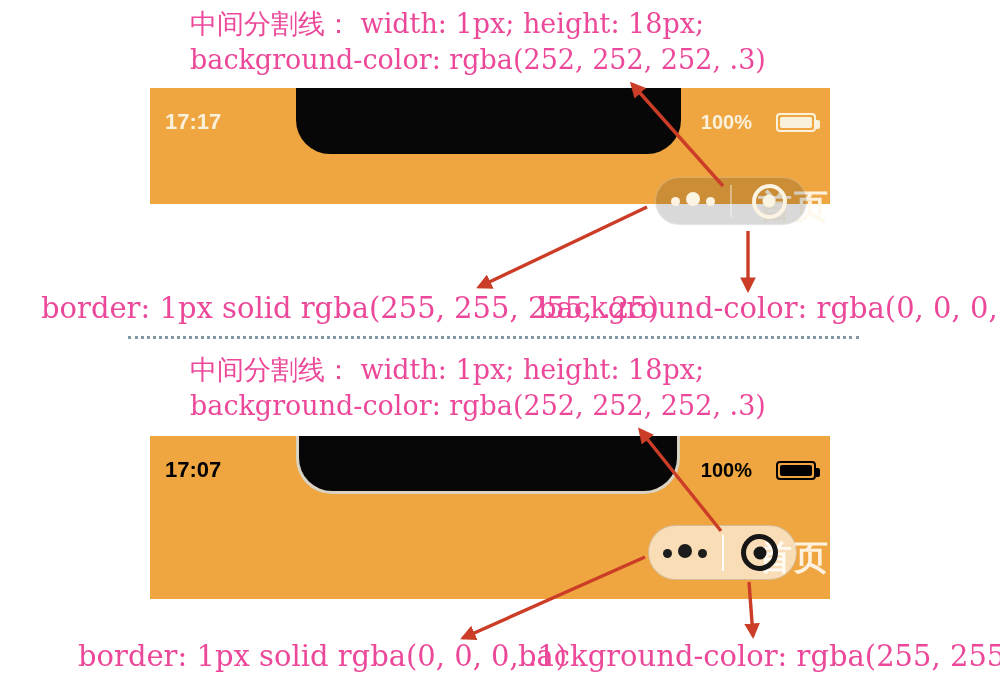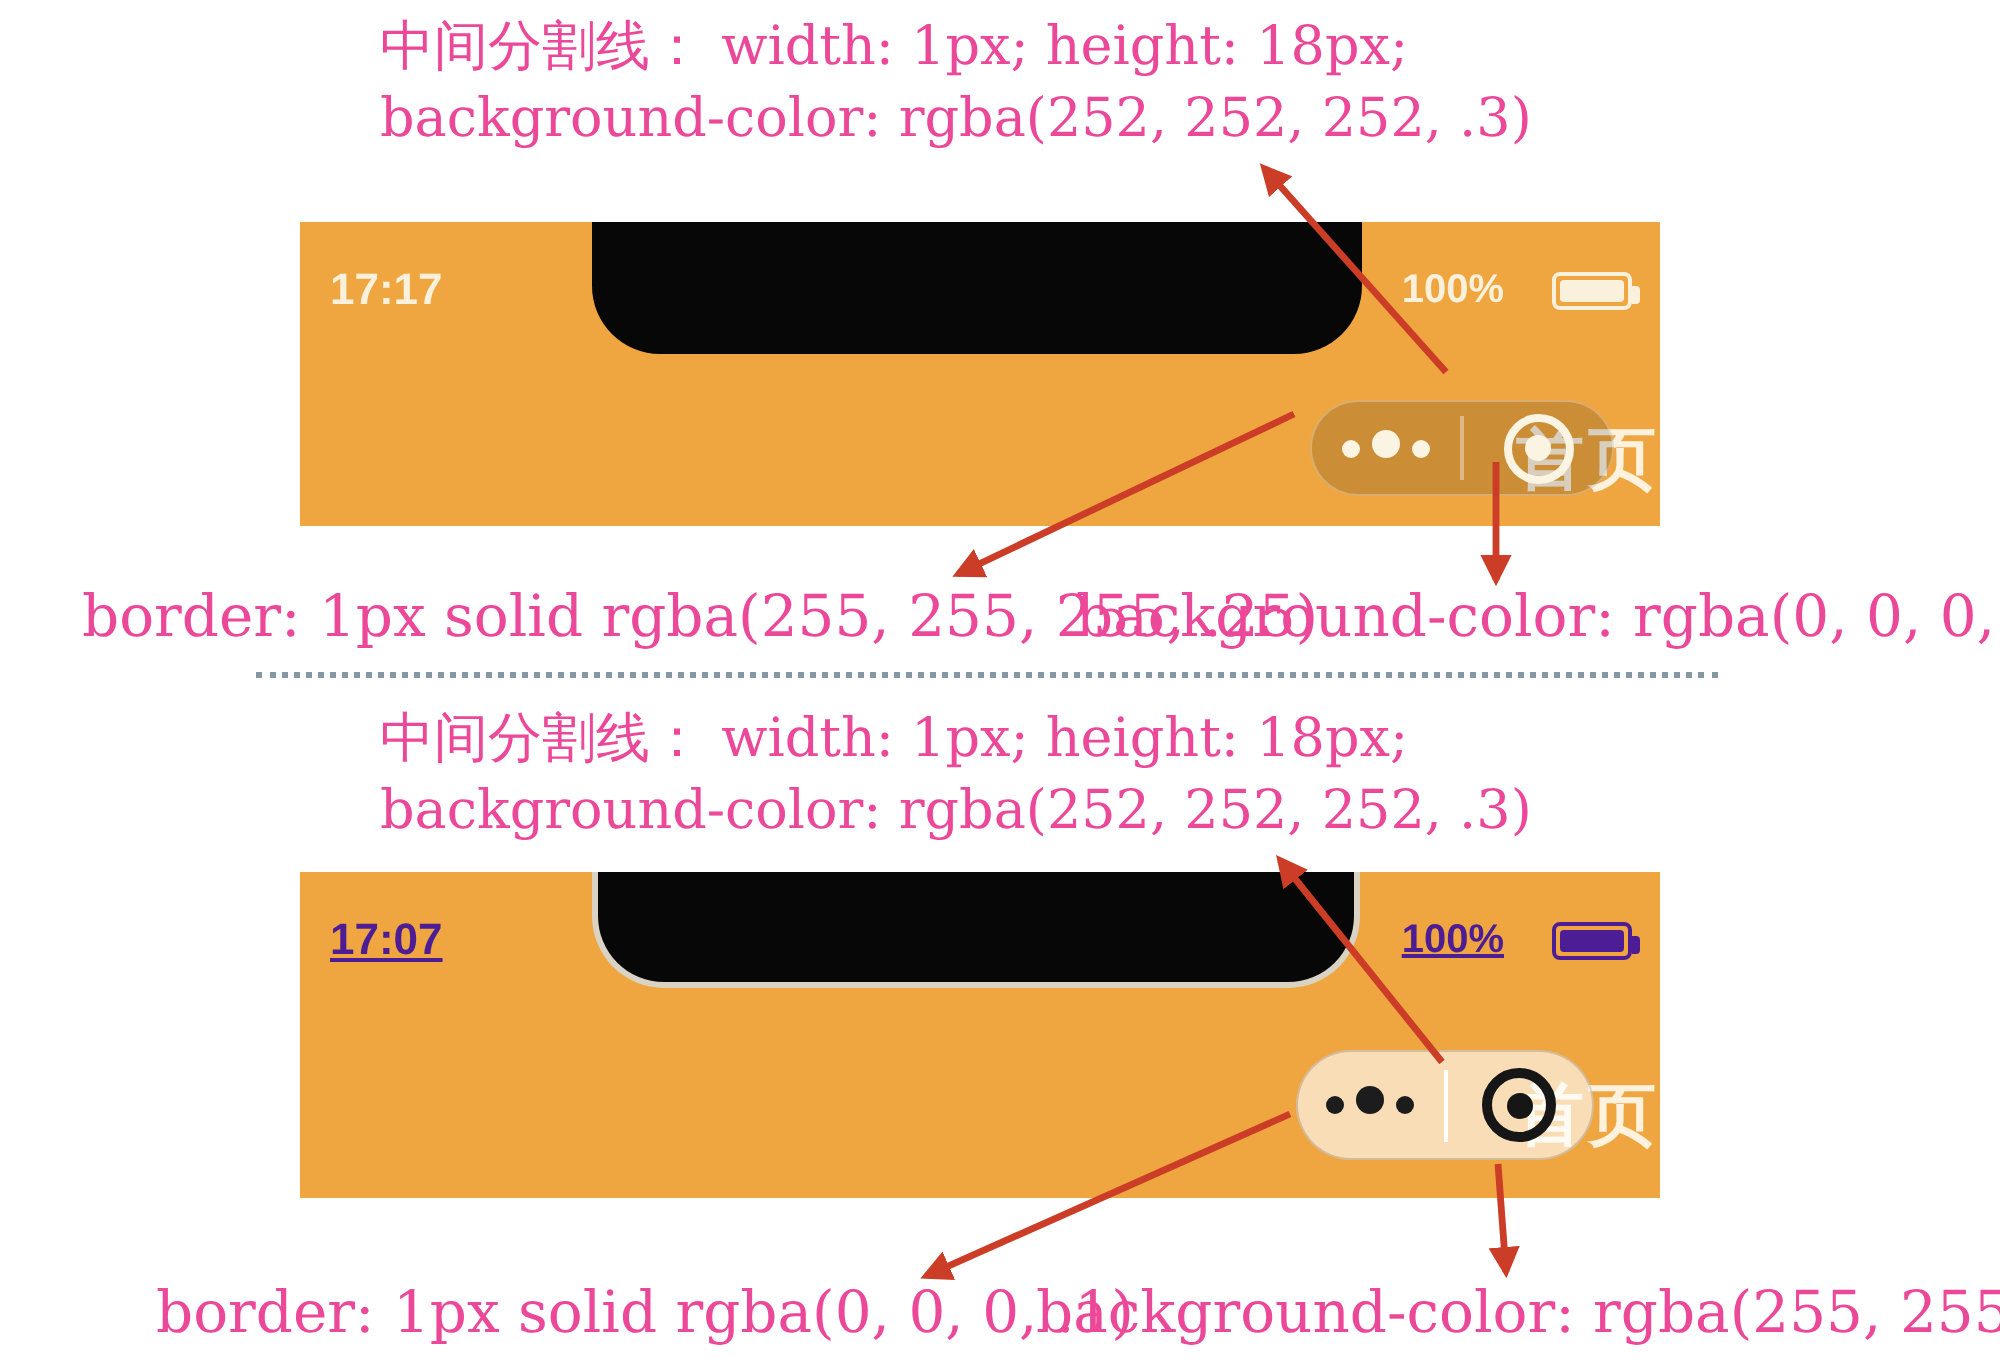--- a/index.html
+++ b/index.html
@@ -25,31 +25,31 @@
   
   .dotted{
     position:absolute; left:128px; top:336px; width:731px; height:0;
     border-top:3px dotted #8498a4;
   }
   
   .bar{
     position:absolute; left:150px; width:680px; background:#efa640;
     font-family:"Liberation Sans", sans-serif;
   }
-  .bar1{ top:88px;  height:152px;margin-top:23px; }
+  .bar1{ top:88px;  height:116px; }
   .bar2{ top:436px; height:163px; }
   .notch{ position:absolute; left:146px; top:0; background:#070707; }
   .notch1{ width:385px; height:66px; border-radius:0 0 34px 34px; }
   .notch2{
     width:384px; height:58px; border-radius:0 0 36px 36px;
     border:3px solid rgba(255,247,229,.85); border-top:none;
   }
   .time{ position:absolute; left:15px; top:21px; font-size:22px; font-weight:700; }
   .light{ color:#faf1dc; }
-  .dark{ color:#4c1d95;text-decoration:underline; }
+  .dark{ color:#000000; }
   .batt{ position:absolute; right:14px; top:23px; display:flex; align-items:center; gap:24px; }
   .pct{ font-size:20px; font-weight:700; }
   .bicon{ position:relative; display:inline-block; width:40px; height:19px;
           border:2px solid currentColor; border-radius:4px; }
   .bfill{ position:absolute; inset:2px; background:currentColor; border-radius:2px; }
   .bcap{ position:absolute; right:-6px; top:5px; width:4px; height:9px;
          background:currentColor; border-radius:0 2px 2px 0; }
   .title{
     position:absolute; left:0; right:0; text-align:right; font-size:34px;
     color:rgba(255,249,235,.92); font-weight:700; letter-spacing:2px;

